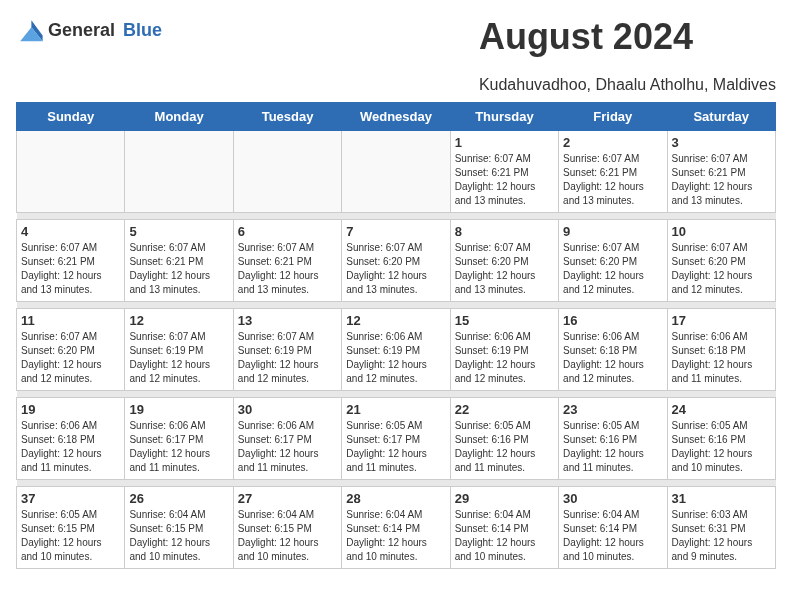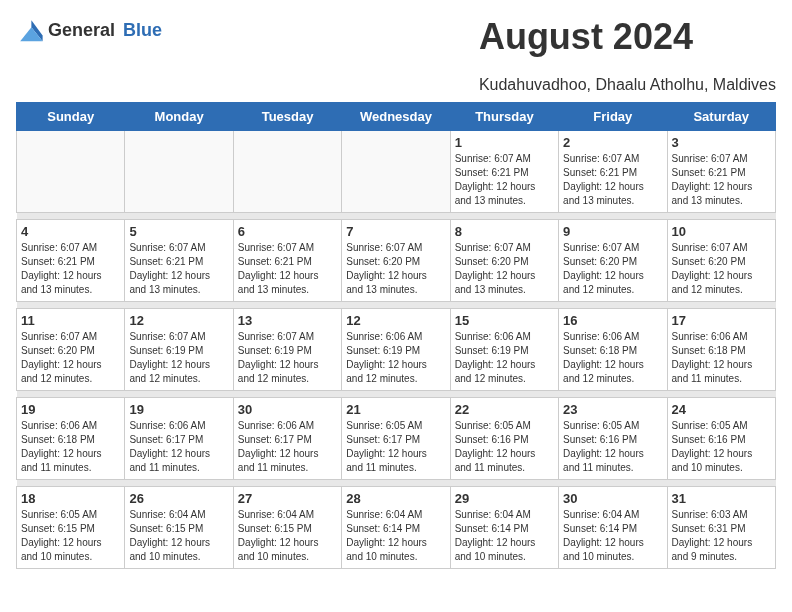--- a/index.html
+++ b/index.html
@@ -309,21 +309,21 @@
 Sunset: 6:16 PM
 Daylight: 12 hours
 and 10 minutes.</div>
         </td>
       </tr>
       <tr class="spacer-row">
         <td colspan="7"></td>
       </tr>
       <tr>
         <td>
-          <div class="day-number">18</div>
+          <div class="day-number">37</div>
           <div class="day-info" style="white-space: pre-line;">Sunrise: 6:05 AM
 Sunset: 6:15 PM
 Daylight: 12 hours
 and 10 minutes.</div>
         </td>
         <td>
           <div class="day-number">26</div>
           <div class="day-info" style="white-space: pre-line;">Sunrise: 6:04 AM
 Sunset: 6:15 PM
 Daylight: 12 hours

